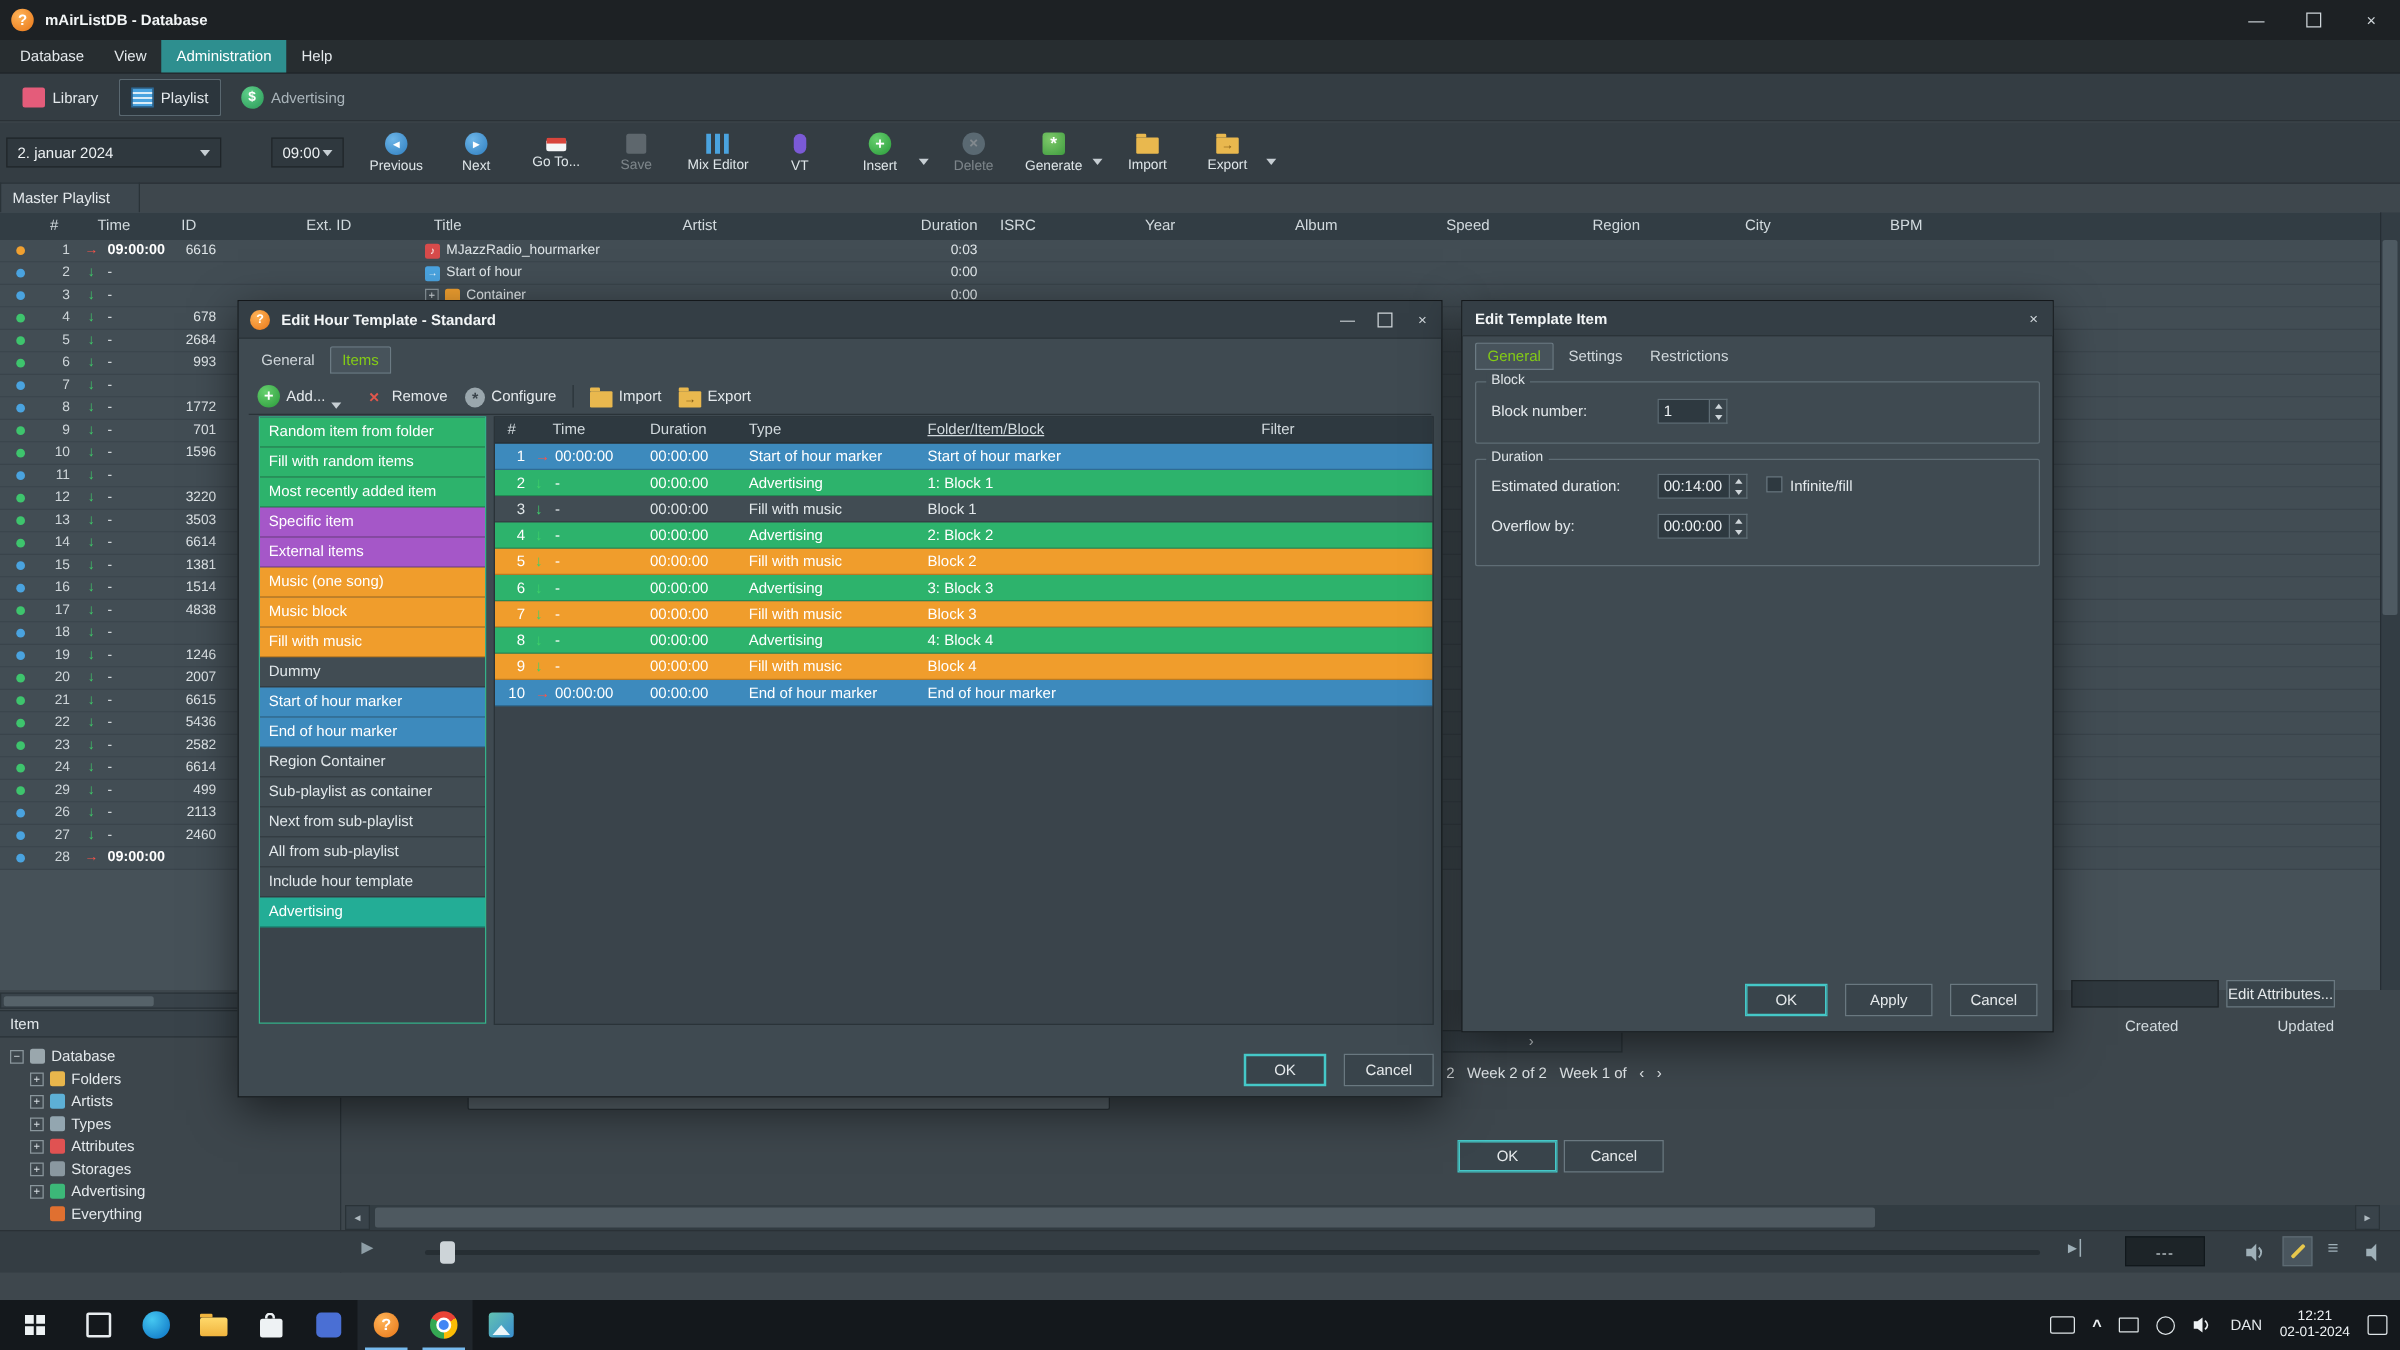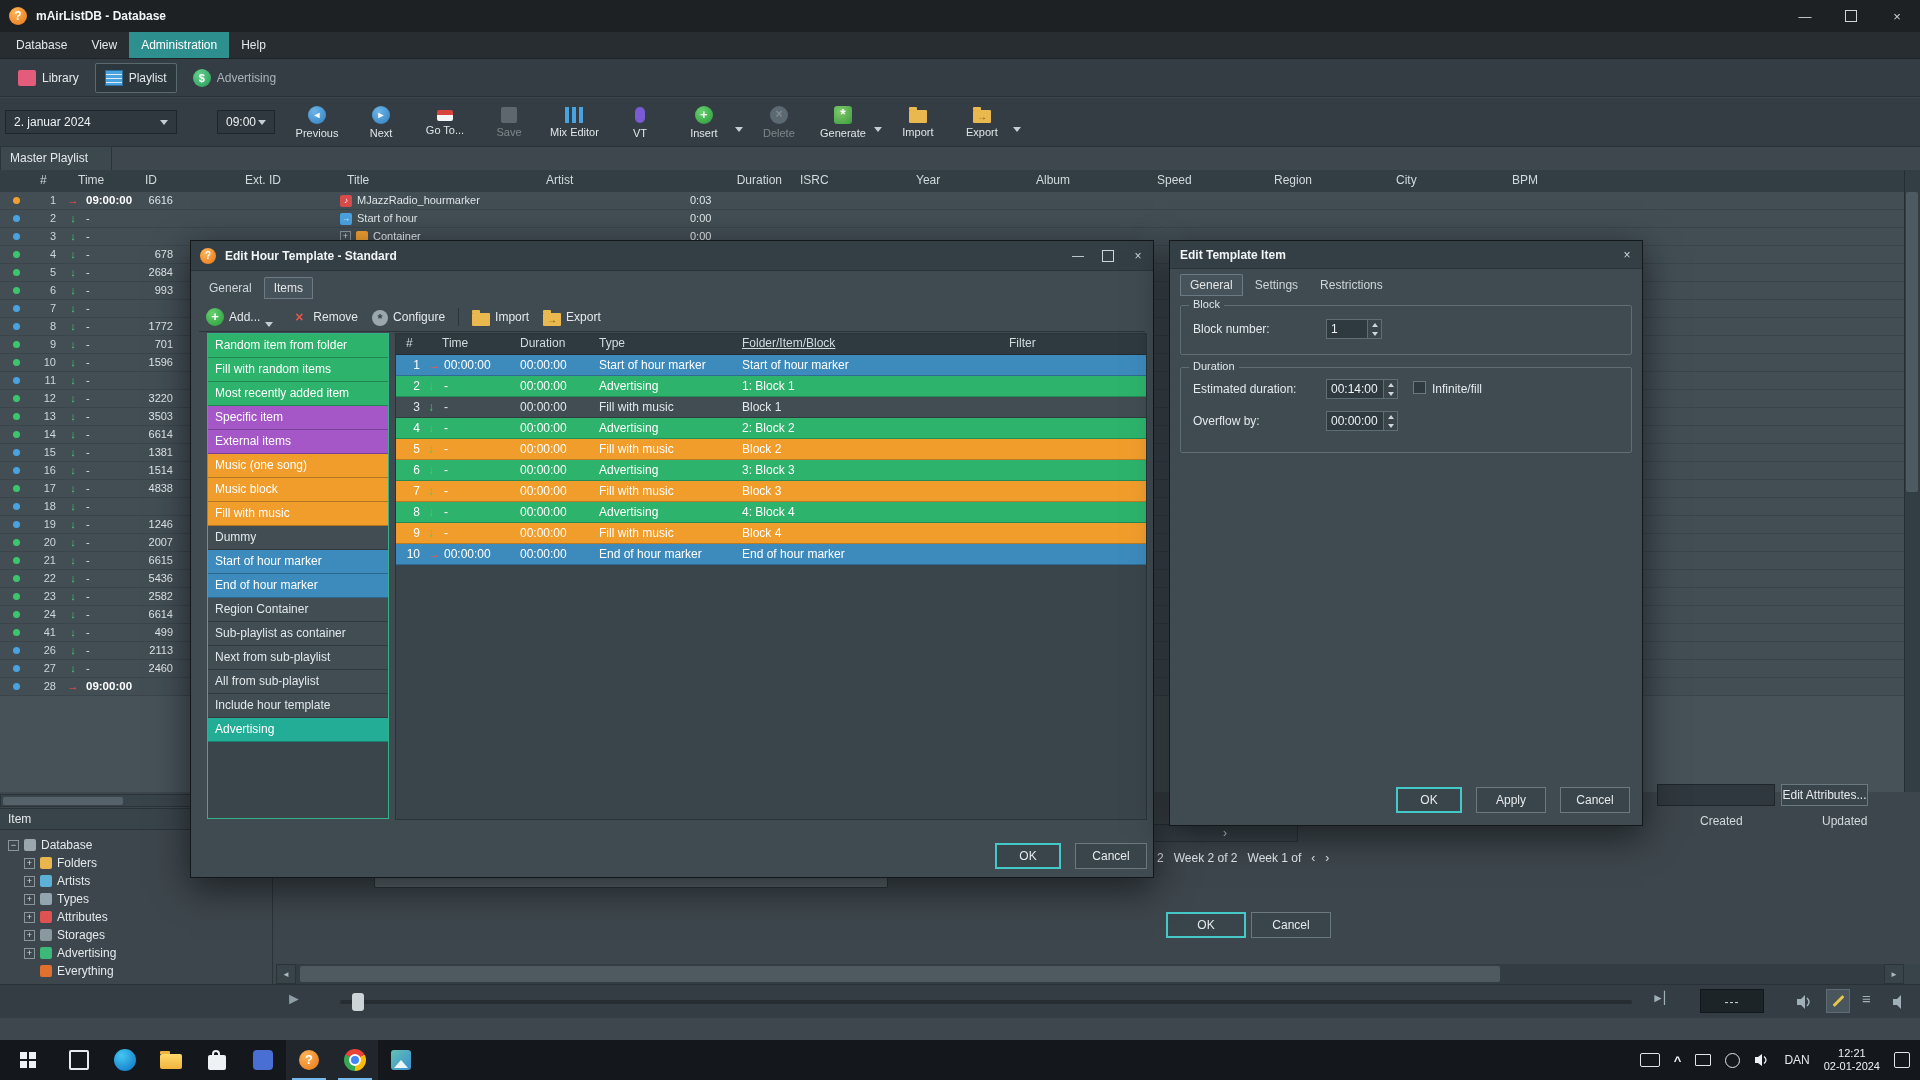--- a/index.html
+++ b/index.html
@@ -62,21 +62,21 @@
   .pl-row{position:relative;height:18px;background:#424d54;border-bottom:1px solid #3a444b;box-sizing:border-box;
     font-size:11px;line-height:17px;color:#dfe5e8}
   .pl-dot{position:absolute;left:13px;top:5px;width:7px;height:7px;border-radius:50%}
   .plc{position:absolute;top:0}
   .c-num{left:26px;width:30px;text-align:right;color:#cfd6da}
   .c-arrow{left:64px;width:18px;text-align:center;font-weight:bold}
   .arr-play{color:#ff5348}.arr-down{color:#3fd06a}
   .c-time{left:86px}.c-time.bold{font-weight:bold;color:#fff;font-size:11.5px}
   .c-id{left:141px;width:32px;text-align:right}
   .c-title{left:340px;display:flex;align-items:center;gap:5px;height:17px}
-  .c-dur{left:690px;width:92px;text-align:left}
+  .c-dur{left:690px;width:92px;text-align:right}
   .expbox{width:11px;height:11px;border:1px solid #8a969c;line-height:9px;text-align:center;font-size:9px;color:#d6dde1;box-sizing:border-box;flex:none}
   .ticon{width:12px;height:12px;border-radius:2px;font-size:8px;line-height:12px;text-align:center;color:#fff;flex:none}
   .t-note{background:#d84b4b}.t-hour{background:#4aa3df}.t-container{background:#f0a030}
   .v-scroll{position:absolute;left:1904px;top:170px;width:16px;height:622px;background:#333d44;border-left:1px solid #262e34;box-sizing:border-box}
   .v-thumb{position:absolute;left:1906px;top:192px;width:12px;height:300px;background:#4e5a62;border-radius:2px}
   
   .bottom-area{position:absolute;left:0;top:792px;width:100%;height:226px;background:#3d464c}
   .hscroll-left{position:absolute;left:0;top:794px;width:272px;height:13px;background:#39434a;border:1px solid #2a3338;box-sizing:border-box}
   .hthumb{position:absolute;top:2px;height:8px;background:#566269;border-radius:2px}
   .tree-hdr{position:absolute;left:0;top:808px;width:272px;height:22px;background:#39434a;border-top:1px solid #2a3338;
@@ -106,21 +106,21 @@
     display:flex;align-items:center;justify-content:center}
   .pencil{width:3px;height:14px;background:#e8c84c;transform:rotate(45deg);border-radius:1px}
   .statusbar{position:absolute;left:0;top:1018px;width:100%;height:22px;background:#39434a;border-top:1px solid #2a3338;box-sizing:border-box;line-height:21px}
   
   .dlg{position:absolute;background:#3f4a51;border:1px solid #14181b;box-shadow:0 10px 34px rgba(0,0,0,.55)}
   .dlg-title{position:absolute;left:0;top:0;width:100%;height:30px;background:#343e45;display:flex;align-items:center;
     border-bottom:1px solid #2a3338;box-sizing:border-box}
   .dlg-title .wtitle{font-weight:bold;font-size:12px;color:#f2f5f6}
   .dlg-wbtn{width:30px;height:28px;display:flex;align-items:center;justify-content:center;color:#cfd6da;font-size:12px}
   .tab{display:inline-flex;align-items:center;height:22px;padding:0 10px;color:#cfd6da}
-  .tab.active{background:#47535b;box-shadow:inset 0 0 0 1px #6b7a83;color:#e5e5e5;border-radius:2px 2px 0 0}
+  .tab.active{background:#47535b;box-shadow:inset 0 0 0 1px #6b7a83;color:#84cc16;border-radius:2px 2px 0 0}
   .dlg-toolbtn{display:flex;align-items:center;gap:5px;padding:0 7px;height:26px;color:#e4e9ec}
   .vsep{width:1px;height:18px;background:#2a3338;margin:0 6px}
   .pal-box{position:absolute;background:#3a444b;border:1px solid #35b189;box-sizing:border-box;overflow:hidden}
   .pal-item{height:24px;box-sizing:border-box;border-bottom:1px solid rgba(0,0,0,.25);line-height:23px;padding-left:7px;color:#fff}
   .pal-item.c-none{background:#414c53;color:#e2e8eb}
   .dtable{position:absolute;background:#3a444b;border:1px solid #2a3338;box-sizing:border-box;overflow:hidden}
   .dthead{position:relative;height:20px;background:#2e3940;border-bottom:1px solid #232c32;color:#d2dade}
   .dthead span{position:absolute;top:0;line-height:19px}
   .dt-row{position:relative;height:21px;box-sizing:border-box;border-bottom:1px solid rgba(0,0,0,.22);line-height:20px;color:#fff}
   .dt-row.c-none{background:#414c53;color:#e2e8eb}
@@ -484,21 +484,21 @@
         </div>
         <div class="pl-row">
           <span class="pl-dot" style="background: rgb(62, 196, 109);"></span>
           <span class="plc c-num">24</span>
           <span class="plc c-arrow arr-down">↓</span>
           <span class="plc c-time">-</span>
           <span class="plc c-id">6614</span>
         </div>
         <div class="pl-row">
           <span class="pl-dot" style="background: rgb(62, 196, 109);"></span>
-          <span class="plc c-num">41</span>
+          <span class="plc c-num">29</span>
           <span class="plc c-arrow arr-down">↓</span>
           <span class="plc c-time">-</span>
           <span class="plc c-id">499</span>
         </div>
         <div class="pl-row">
           <span class="pl-dot" style="background: rgb(74, 163, 223);"></span>
           <span class="plc c-num">26</span>
           <span class="plc c-arrow arr-down">↓</span>
           <span class="plc c-time">-</span>
           <span class="plc c-id">2113</span>

